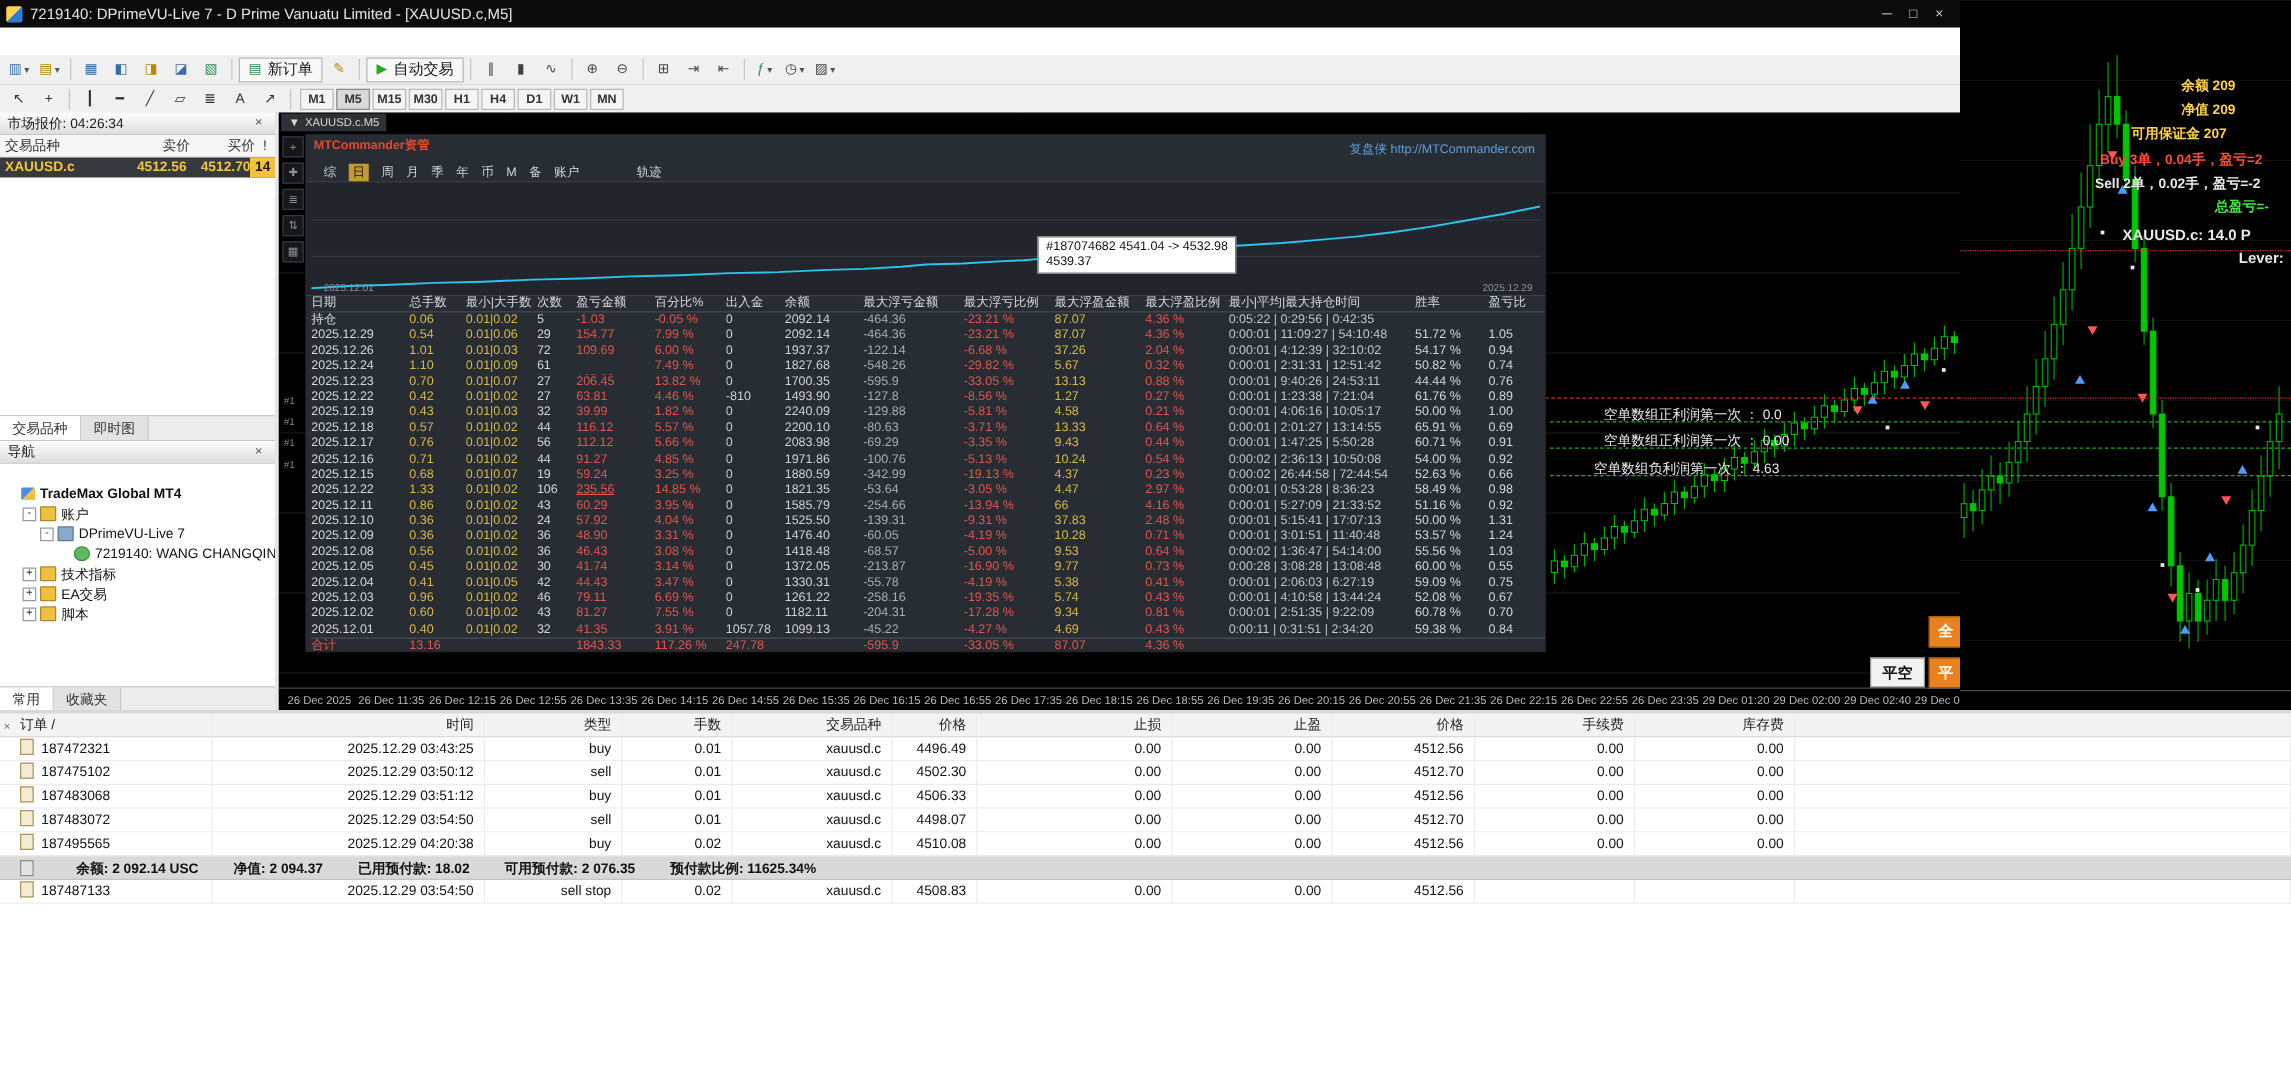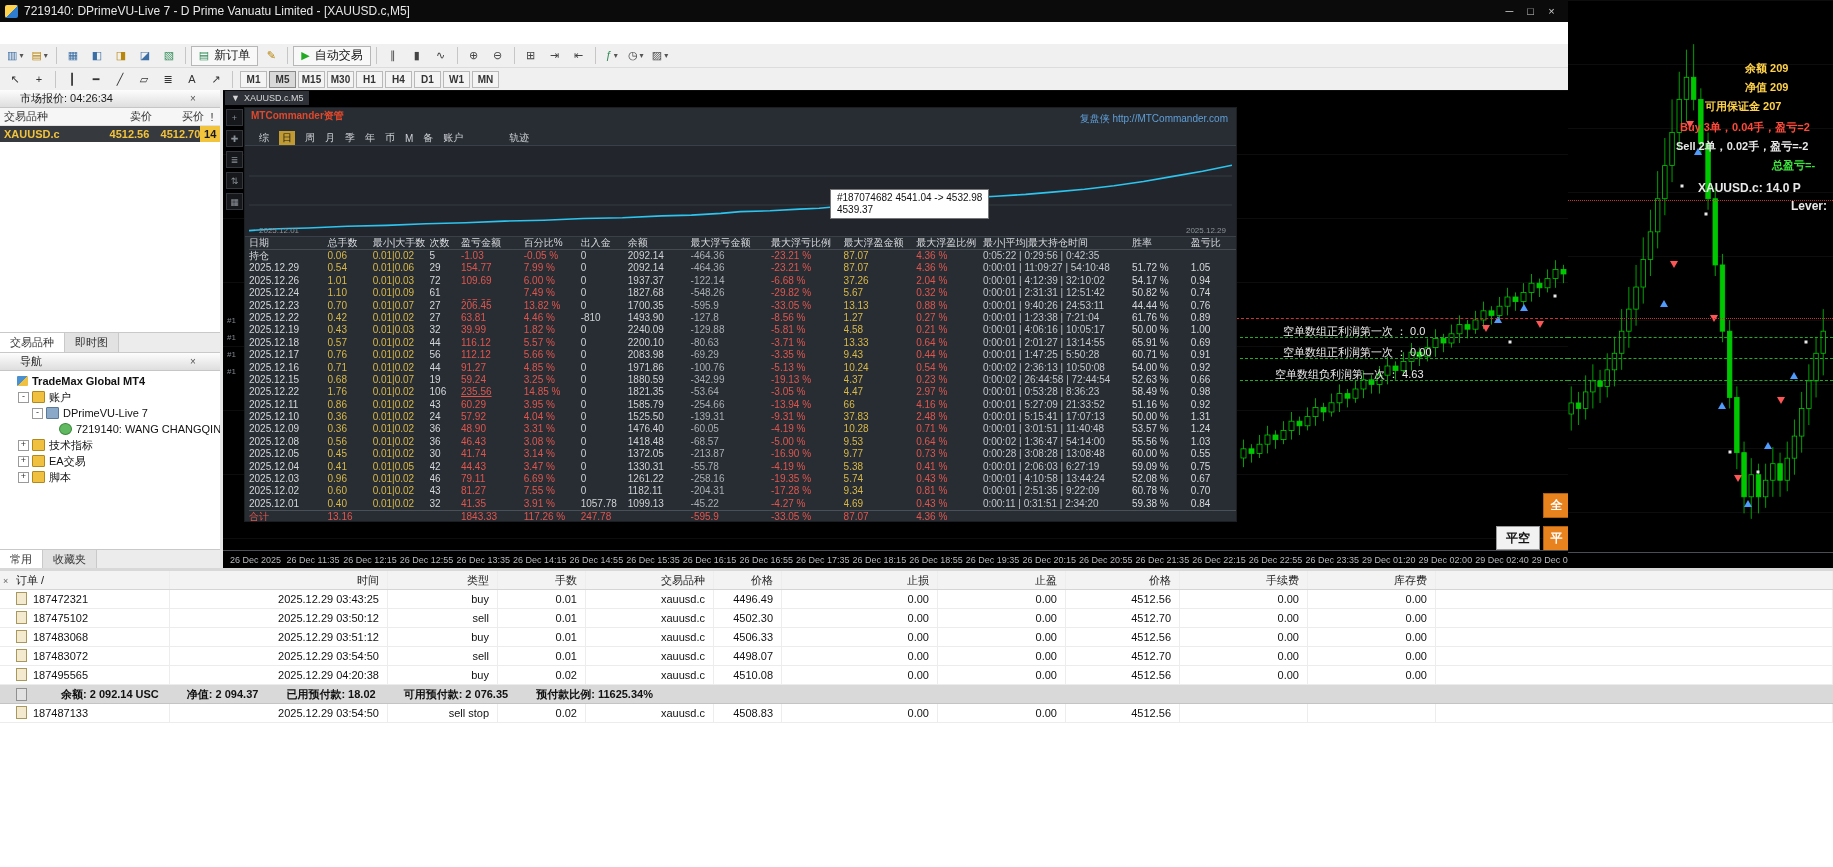--- a/index.html
+++ b/index.html
@@ -26,34 +26,34 @@
   .tlabel{font-size:12px;color:#111;}
   .gl{font-size:11px;line-height:1;}
   .dd{font-size:8px;color:#555;margin-left:2px;}
   .tsep{width:1px;height:17px;background:#c6c6c6;margin:0 4px;}
   .tf{width:27px;height:17px;margin:0 1px;border:1px solid #b9b9b9;background:#f4f4f4;font-size:10px;font-weight:bold;
     color:#333;display:flex;align-items:center;justify-content:center;}
   .tf.active{background:#d9d9d9;border-color:#8a8a8a;}
   
   .mw{position:absolute;left:0;top:90px;width:220px;height:262px;background:#fff;border-right:1px solid #cfcfcf;}
   .pcap{height:17px;background:linear-gradient(#fdfdfd,#dedede);border-bottom:1px solid #c6c6c6;display:flex;
-    align-items:center;font-size:11px;padding:0 20px;color:#1a1a1a;}
+    align-items:center;font-size:11px;padding:0 6px;color:#1a1a1a;}
   .pcap .x{margin-left:auto;color:#555;font-size:10px;width:14px;text-align:center;}
   .mw-head{display:flex;height:17px;border-bottom:1px solid #e0e0e0;font-size:11px;color:#333;align-items:center;background:#f6f6f6;}
   .mw-head span{display:block;}
   .mwc0{width:96px;padding-left:4px;}.mwc1{width:52px;text-align:right;}.mwc2{width:52px;text-align:right;}.mwc3{width:16px;text-align:center;}
   .mw-row{display:flex;height:16px;align-items:center;background:#36393d;font-size:11px;font-weight:bold;}
   .mw-sym{width:96px;padding-left:4px;color:#f2c33c;}
   .mw-bid,.mw-ask{width:52px;text-align:right;color:#f2c33c;}
   .mw-spread{width:20px;height:16px;margin-left:auto;background:#f2c33c;color:#17191d;display:flex;align-items:center;justify-content:center;}
   .ptabs{position:absolute;bottom:0;left:0;right:0;height:19px;background:#ececec;border-top:1px solid #c9c9c9;display:flex;font-size:11px;}
   .ptab{padding:0 10px;display:flex;align-items:center;border-right:1px solid #c9c9c9;color:#333;background:#e2e2e2;}
   .ptab.active{background:#fff;}
   .nav{position:absolute;left:0;top:352px;width:220px;height:216px;background:#fff;border-right:1px solid #cfcfcf;border-top:1px solid #c9c9c9;}
-  .nav-tree{padding-top:2px;}
+  .nav-tree{padding-top:16px;}
   .nav-row{display:flex;align-items:center;height:16px;font-size:11px;color:#111;white-space:nowrap;}
   .exp{width:9px;height:9px;border:1px solid #9a9a9a;background:#fff;font-size:9px;line-height:7px;text-align:center;margin-right:3px;color:#333;flex:0 0 auto;}
   .exp-sp{width:13px;flex:0 0 auto;}
   .nico{width:11px;height:10px;border-radius:1px;margin-right:4px;flex:0 0 auto;}
   .ni-root{background:linear-gradient(135deg,#4a90d0 0 50%,#f0c040 50% 100%);}
   .ni-folder{background:#f0c040;border:1px solid #b08820;}
   .ni-server{background:#8aa8c8;border:1px solid #5a7898;}
   .ni-account{background:#60b860;border:1px solid #3a8a3a;border-radius:50%;}
   .nlab.b{font-weight:bold;}
   .v-split{position:absolute;left:220px;top:90px;width:3px;height:478px;background:#e6e6e6;border-right:1px solid #cfcfcf;}
@@ -717,21 +717,21 @@
               <span class="k8" style="width: 80px;">-342.99</span>
               <span class="k9" style="width: 72px;">-19.13 %</span>
               <span class="k10" style="width: 72px;">4.37</span>
               <span class="k11" style="width: 66px;">0.23 %</span>
               <span class="k12" style="width: 150px;">0:00:02 | 26:44:58 | 72:44:54</span>
               <span class="k13" style="width: 58px;">52.63 %</span>
               <span class="k14" style="width: 44px;">0.66</span>
             </div>
             <div class="cmd-row">
               <span class="k0" style="width: 78px;">2025.12.22</span>
-              <span class="k1" style="width: 44px;">1.76</span>
+              <span class="k1" style="width: 44px;">1.33</span>
               <span class="k2" style="width: 56px;">0.01|0.02</span>
               <span class="k3" style="width: 30px;">106</span>
               <span class="k4" style="width: 62px; text-decoration: underline;">235.56</span>
               <span class="k5" style="width: 56px;">14.85 %</span>
               <span class="k6" style="width: 46px;">0</span>
               <span class="k7" style="width: 62px;">1821.35</span>
               <span class="k8" style="width: 80px;">-53.64</span>
               <span class="k9" style="width: 72px;">-3.05 %</span>
               <span class="k10" style="width: 72px;">4.47</span>
               <span class="k11" style="width: 66px;">2.97 %</span>

